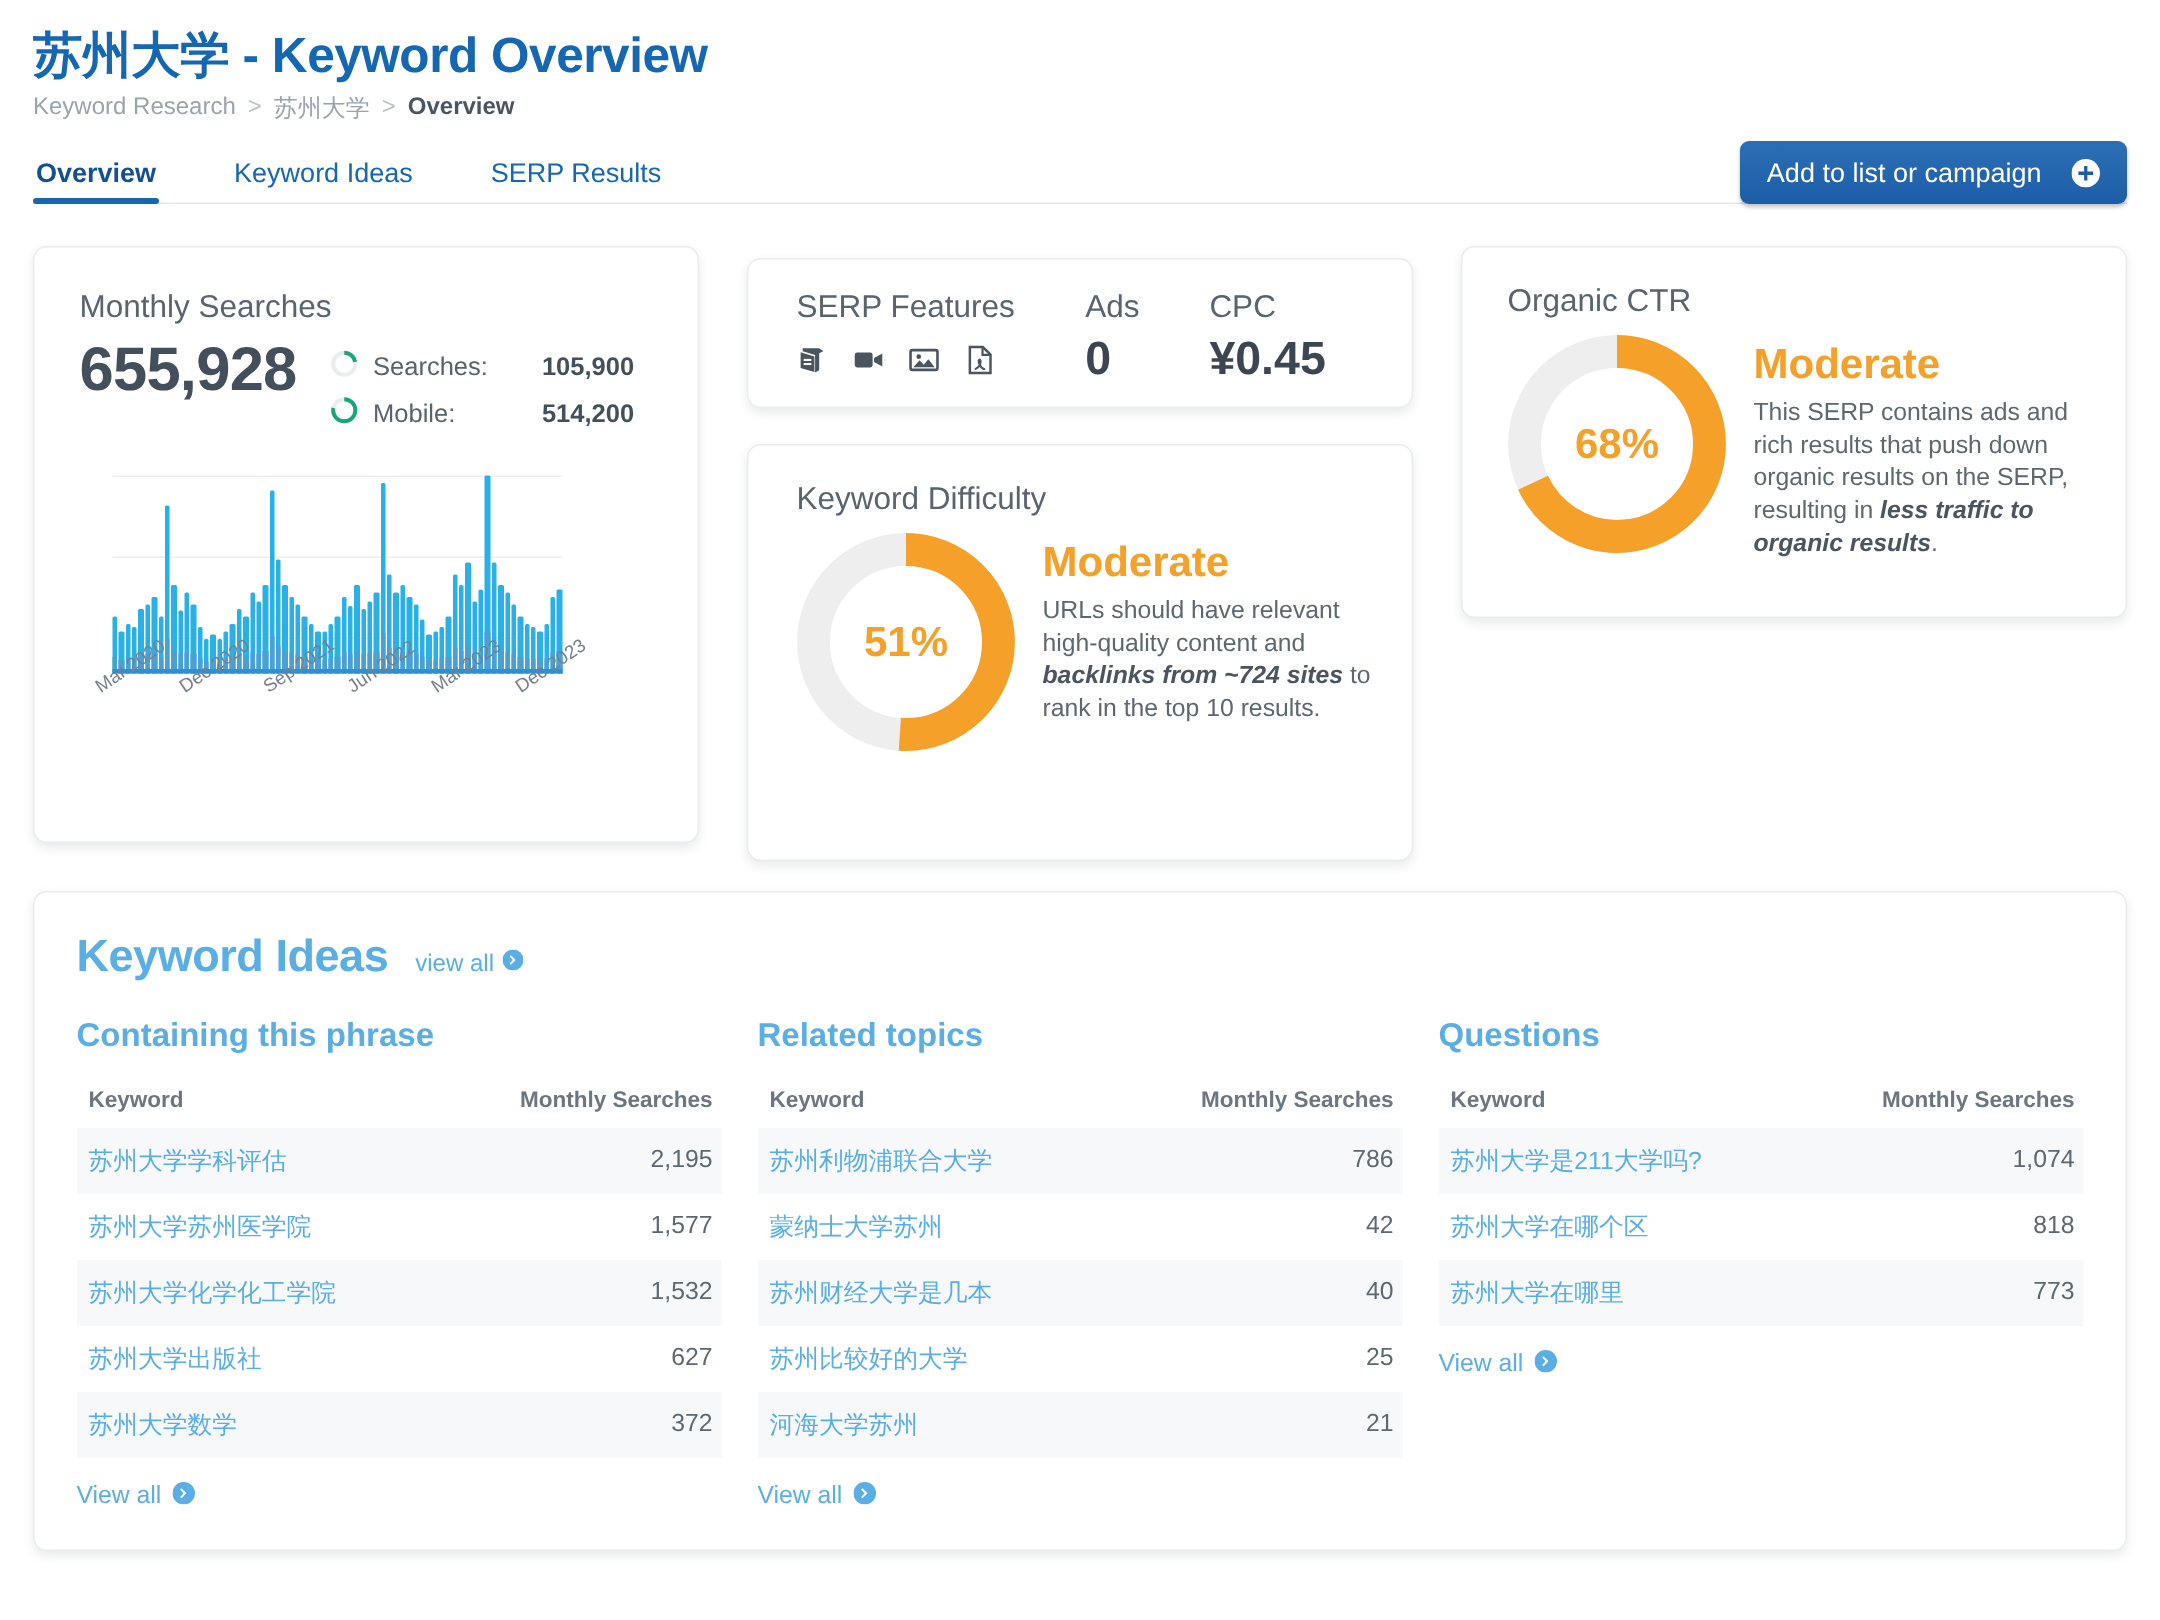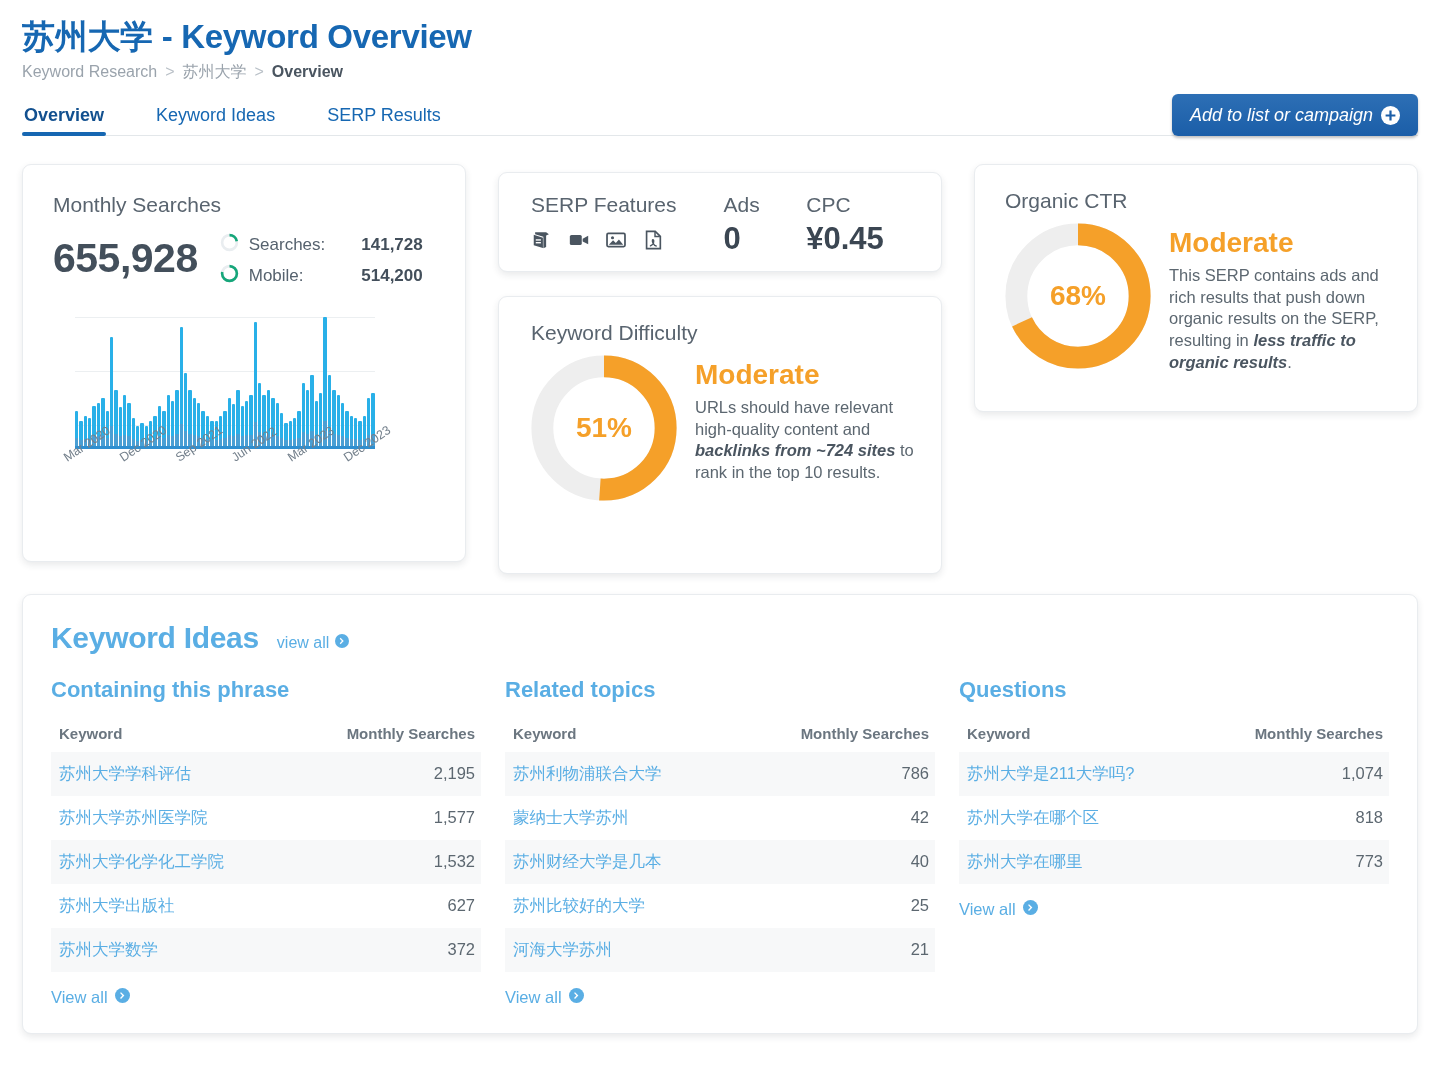--- a/index.html
+++ b/index.html
@@ -36,42 +36,41 @@
   .tab.active { font-weight: bold; color: #12508f; }
   .tab.active::after {
     content: ""; position: absolute; left: 0; right: 0; bottom: -1px;
     height: 4px; background: #1667b2; border-radius: 2px;
   }
 
   .header-actions {
     position: absolute; right: 22px; top: 94px; display: flex; gap: 14px;
   }
   .btn {
-    display: inline-flex; align-items: center; gap: 8px;
+    display: inline-flex; align-items: center; gap: 20px;
     height: 42px; padding: 0 18px; border-radius: 6px;
     color: #fff; font-size: 18px; border: none; cursor: pointer;
     box-shadow: 0 2px 3px rgba(0,0,0,0.25);
     font-family: inherit;
-    font-style: italic;
   }
   .btn-add { background: linear-gradient(180deg,#2d6fb5 0%,#1b5ea8 100%); }
   .btn-export { background: linear-gradient(180deg,#1b5ea8 0%,#144e8e 100%); }
   .btn svg { display: block; }
 
   
   .cards { position: relative; margin-top: 28px; height: 410px; }
   .card {
     position: absolute; background: #fff; border: 1px solid #e9ecef;
     border-radius: 9px; box-shadow: 0 3px 7px rgba(40,50,60,0.10);
   }
   .card-title { font-size: 21px; color: #59646f; }
 
   
   #card-monthly { left: 0; top: 0; width: 444px; height: 398px; padding: 28px 24px 0 30px; }
-  .ms-big { font-size: 41px; font-weight: bold; color: #434f5b; margin-top: 18px; letter-spacing: -0.5px;}
+  .ms-big { font-size: 41px; font-weight: bold; color: #434f5b; margin-top: 6px; letter-spacing: -0.5px;}
   .ms-row { display: flex; align-items: flex-start; }
   .ms-legend { margin-left: 22px; margin-top: 16px; }
   .ms-legend-row { display: flex; align-items: center; font-size: 17px; margin-bottom: 7px; }
   .ms-legend-row .lbl { width: 96px; margin-left: 10px; color: #56626e; }
   .ms-legend-row .val { font-weight: bold; color: #434f5b; width: 78px; text-align: right; }
 
   .chart-wrap { position: relative; margin-top: 14px; width: 384px; height: 182px; }
   .chart-plot { position: relative; height: 140px; width: 300px; margin-left: 22px; }
   .gridline { position: absolute; left: 0; right: 0; height: 1px; background: #eceff1; }
   .bars { position: absolute; left: 0; bottom: 0; width: 100%; height: 100%;
@@ -181,21 +180,21 @@
         <div class="ms-big">655,928</div>
         <div class="ms-legend">
           <div class="ms-legend-row">
             <span>
               <svg width="19" height="19" viewBox="0 0 36 36">
                 <circle cx="18" cy="18" r="14" fill="none" stroke="#e9edf0" stroke-width="5"></circle>
                 <circle cx="18" cy="18" r="14" fill="none" stroke="#16a67a" stroke-width="5" stroke-dasharray="19.4 68.5" stroke-dashoffset="0" transform="rotate(-90 18 18)"></circle>
               </svg>
             </span>
             <span class="lbl">Searches:</span>
-            <span class="val">141,728</span>
+            <span class="val">105,900</span>
           </div>
           <div class="ms-legend-row">
             <span>
               <svg width="19" height="19" viewBox="0 0 36 36">
                 <circle cx="18" cy="18" r="14" fill="none" stroke="#e9edf0" stroke-width="5"></circle>
                 <circle cx="18" cy="18" r="14" fill="none" stroke="#16a67a" stroke-width="5" stroke-dasharray="68.5 19.4" stroke-dashoffset="0" transform="rotate(-90 18 18)"></circle>
               </svg>
             </span>
             <span class="lbl">Mobile:</span>
             <span class="val">514,200</span>

